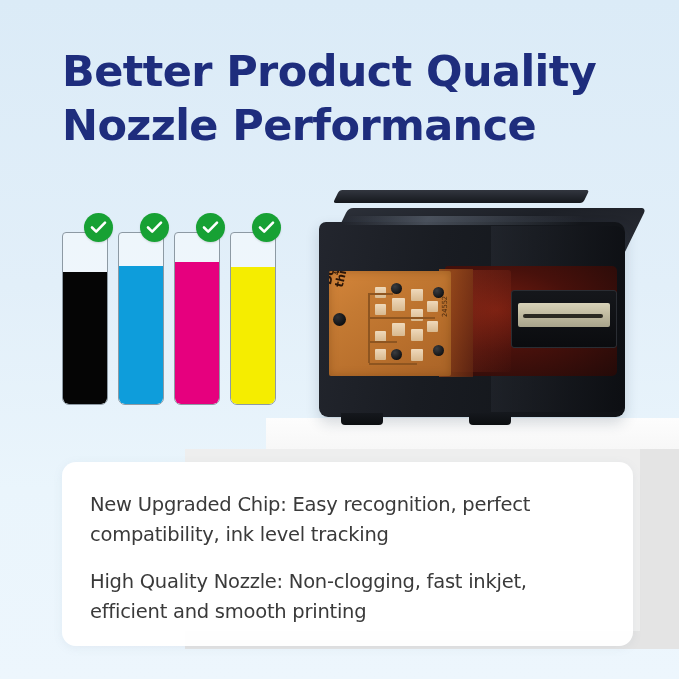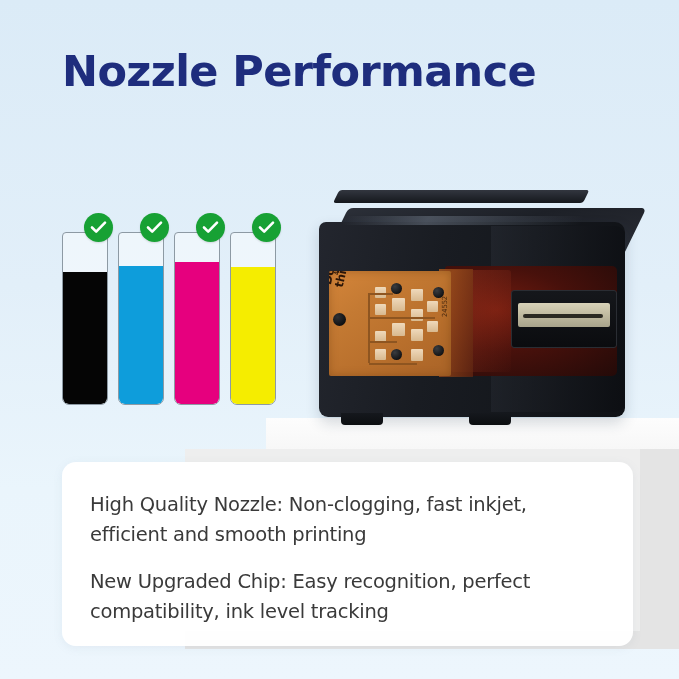--- a/index.html
+++ b/index.html
@@ -360,20 +360,21 @@
     margin-bottom: 17px;
     letter-spacing: -0.25px;
   }
 </style>
 </head>
 <body>
 
 <div id="canvas">
 
   <div id="headline">
+    <div class="headline-line">Better Product Quality</div>
     <div class="headline-line">Nozzle Performance</div>
   </div>
 
   <div id="pedestal">
     <div id="pedestal-top"></div>
     <div id="pedestal-side"></div>
     <div id="pedestal-bevel"></div>
   </div>
 
   <div id="ink-bars">
@@ -478,17 +479,17 @@
       <div id="chip-code">4005B4</div>
       <div id="chip-code2">24552</div>
     </div>
 
   </div>
 
   <div id="gray-backdrop"></div>
   <div id="gray-backdrop-2"></div>
 
   <div id="feature-card">
+    <div class="feature-line">New Upgraded Chip: Easy recognition, perfect compatibility, ink level tracking</div>
     <div class="feature-line">High Quality Nozzle: Non-clogging, fast inkjet, efficient and smooth printing</div>
-    <div class="feature-line">New Upgraded Chip: Easy recognition, perfect compatibility, ink level tracking</div>
   </div>
 
 </div>
 
 </body></html>

